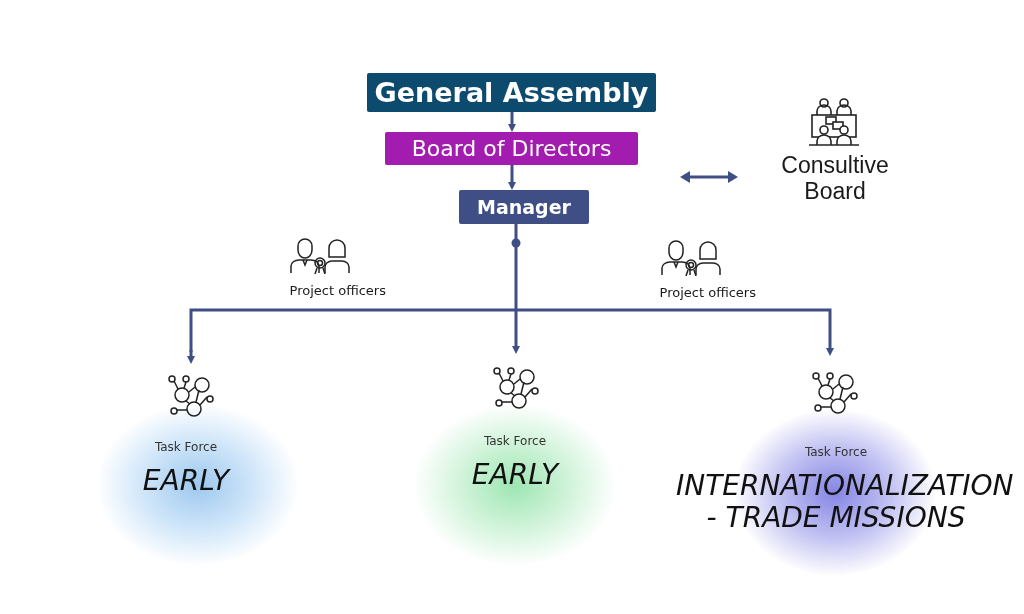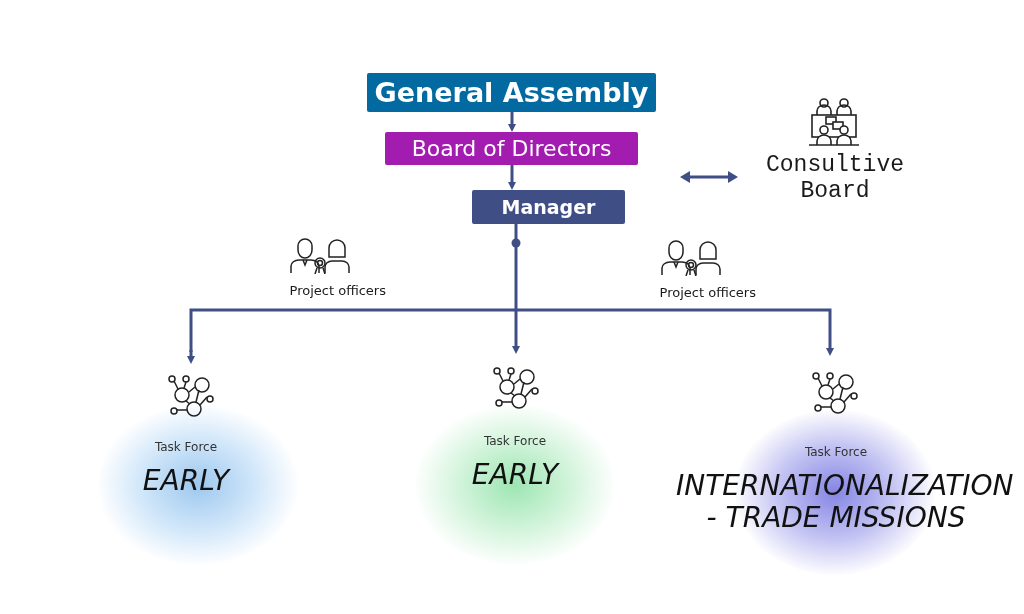--- a/index.html
+++ b/index.html
@@ -7,34 +7,34 @@
     width: 1024px; height: 614px; position: relative; overflow: hidden;
     background: #ffffff;
     font-family: "Liberation Sans", "DejaVu Sans", sans-serif;
   }
   .box {
     position: absolute; color: #ffffff; font-weight: bold;
     display: flex; align-items: center; justify-content: center;
     border-radius: 2px; white-space: nowrap;
     font-family: "DejaVu Sans", sans-serif;
   }
-  #ga { left: 367px; top: 73px; width: 289px; height: 39px; background: #0369a1; font-size: 27px; }
+  #ga { left: 367px; top: 73px; width: 289px; height: 39px; background: #0c4a6e; font-size: 27px; }
   #bod { left: 385px; top: 132px; width: 253px; height: 33px; background: #a21caf; font-size: 22px; font-weight: normal; }
-  #mgr { left: 472px; top: 190px; width: 153px; height: 34px; background: #3f4f86; font-size: 19px; }
+  #mgr { left: 459px; top: 190px; width: 130px; height: 34px; background: #3f4f86; font-size: 19px; }
 
   svg.lines { position: absolute; left: 0; top: 0; }
   .icon { position: absolute; }
   .lbl-small {
     position: absolute; font-size: 13px; color: #1a1a1a; text-align: right; white-space: nowrap;
     font-family: "DejaVu Sans", sans-serif;
   }
   .consult {
     position: absolute; left: 760px; top: 152px; width: 150px; text-align: center;
     font-size: 23px; line-height: 26px; color: #1a1a1a;
-    font-family: Liberation Mono, monospace; font-weight: 300;
+    font-family: Liberation Sans, sans-serif; font-weight: 300;
   }
   .blob { position: absolute; border-radius: 50%; }
   .tf {
     position: absolute; text-align: center; color: #111;
     font-family: "DejaVu Sans", sans-serif;
   }
   .tf .sub { font-size: 12px; color: #333; margin-bottom: 11px; }
   .tf .name { font-size: 28px; line-height: 32px; font-weight: 300; font-style: italic; }
 </style>
 </head>

